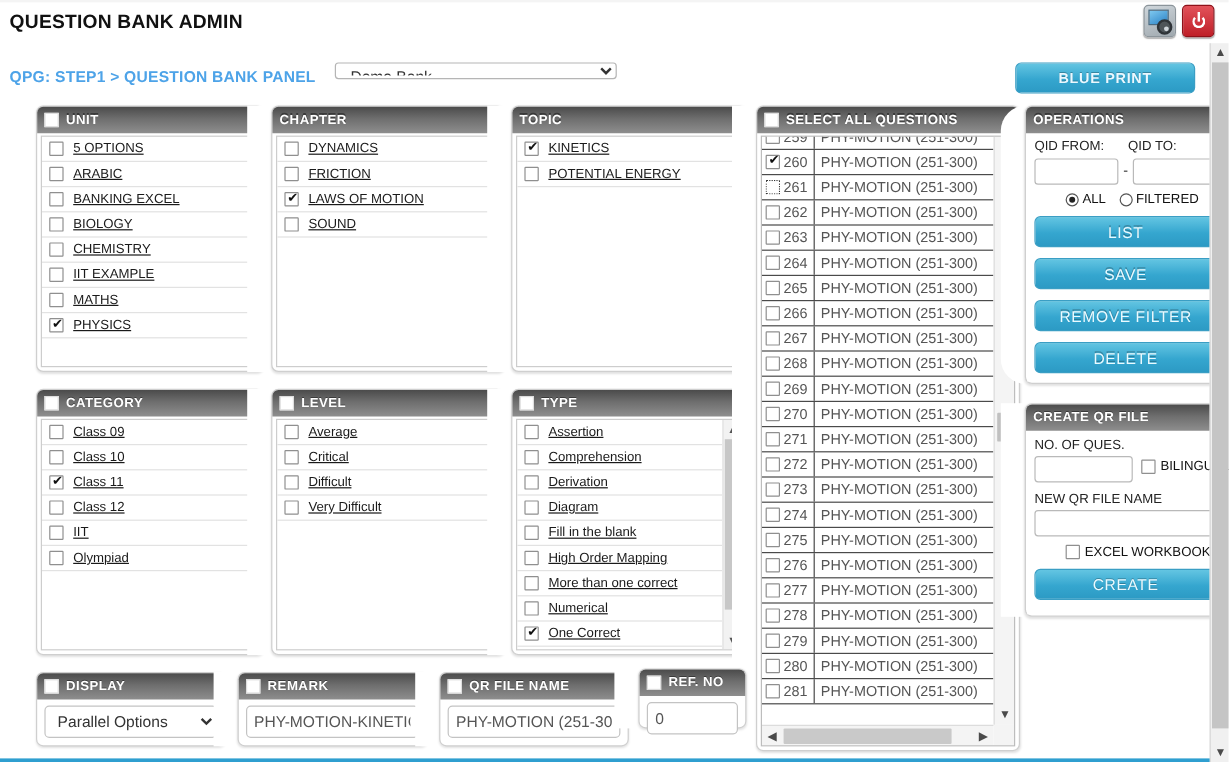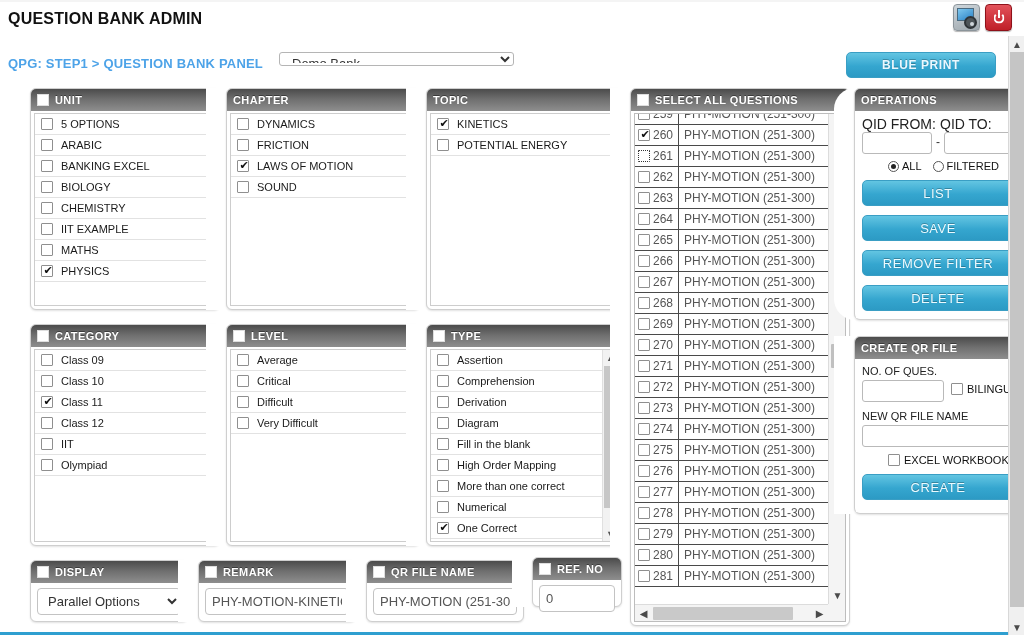--- a/index.html
+++ b/index.html
@@ -110,20 +110,21 @@
     overflow:hidden;
   }
 
   
   .lrow {
     height:21px; display:flex; align-items:center; gap:8px;
     padding-left:6px;
     border-bottom:1px solid #e2e2e2;
     font-size:11px; color:#1a1a1a;
     cursor:pointer;
+    text-decoration:underline;
   }
   .cb {
     width:12px; height:12px; flex:none;
     border:1px solid #8f8f8f; background:#fff; border-radius:1px;
     position:relative;
   }
   .cb.on:after {
     content:"✔"; position:absolute; left:0; top:-3px;
     font-size:11px; line-height:14px; color:#111; width:12px; text-align:center;
   }
@@ -169,21 +170,21 @@
   .vsb .sb-thumb { position:absolute; left:2px; width:13px; background:#c0c0c0; border-radius:1px; }
   .hsb .sb-thumb { position:absolute; top:2px; height:13px; background:#c9c9c9; border-radius:1px; }
   .corner { position:absolute; right:0; bottom:0; width:17px; height:17px; background:#f4f4f4; }
 
   
   .tvsb { position:absolute; right:0; top:0; width:15px; bottom:0; background:#f2f2f2; border-left:1px solid #e0e0e0; }
   .tvsb .sb-thumb { position:absolute; left:1px; width:12px; background:#c7c7c7; }
   .tarrow { position:absolute; width:15px; height:15px; display:flex; align-items:center; justify-content:center; color:#555; font-size:9px; cursor:pointer; }
 
   
-  .op-lbl { position:absolute; font-size:14px; color:#222; }
+  .op-lbl { position:absolute; font-size:11px; color:#222; }
   .op-inp {
     position:absolute; height:22px; border:1px solid #b9b9b9; border-radius:3px;
     background:#fff; font-family:"Liberation Sans", sans-serif; font-size:11px; padding:0 5px; color:#333;
   }
   .dash { position:absolute; font-size:12px; color:#333; }
   .radio-row { position:absolute; display:flex; align-items:center; gap:3px; font-size:11px; color:#111; }
   .rd { width:11px; height:11px; border-radius:50%; border:1px solid #555; background:#fff; position:relative; flex:none; cursor:pointer; }
   .rd.on:after { content:""; position:absolute; left:2px; top:2px; width:5px; height:5px; border-radius:50%; background:#222; }
   .blue-btn {
     position:absolute; height:26px; border:1px solid #3a9ec4; border-radius:5px;

